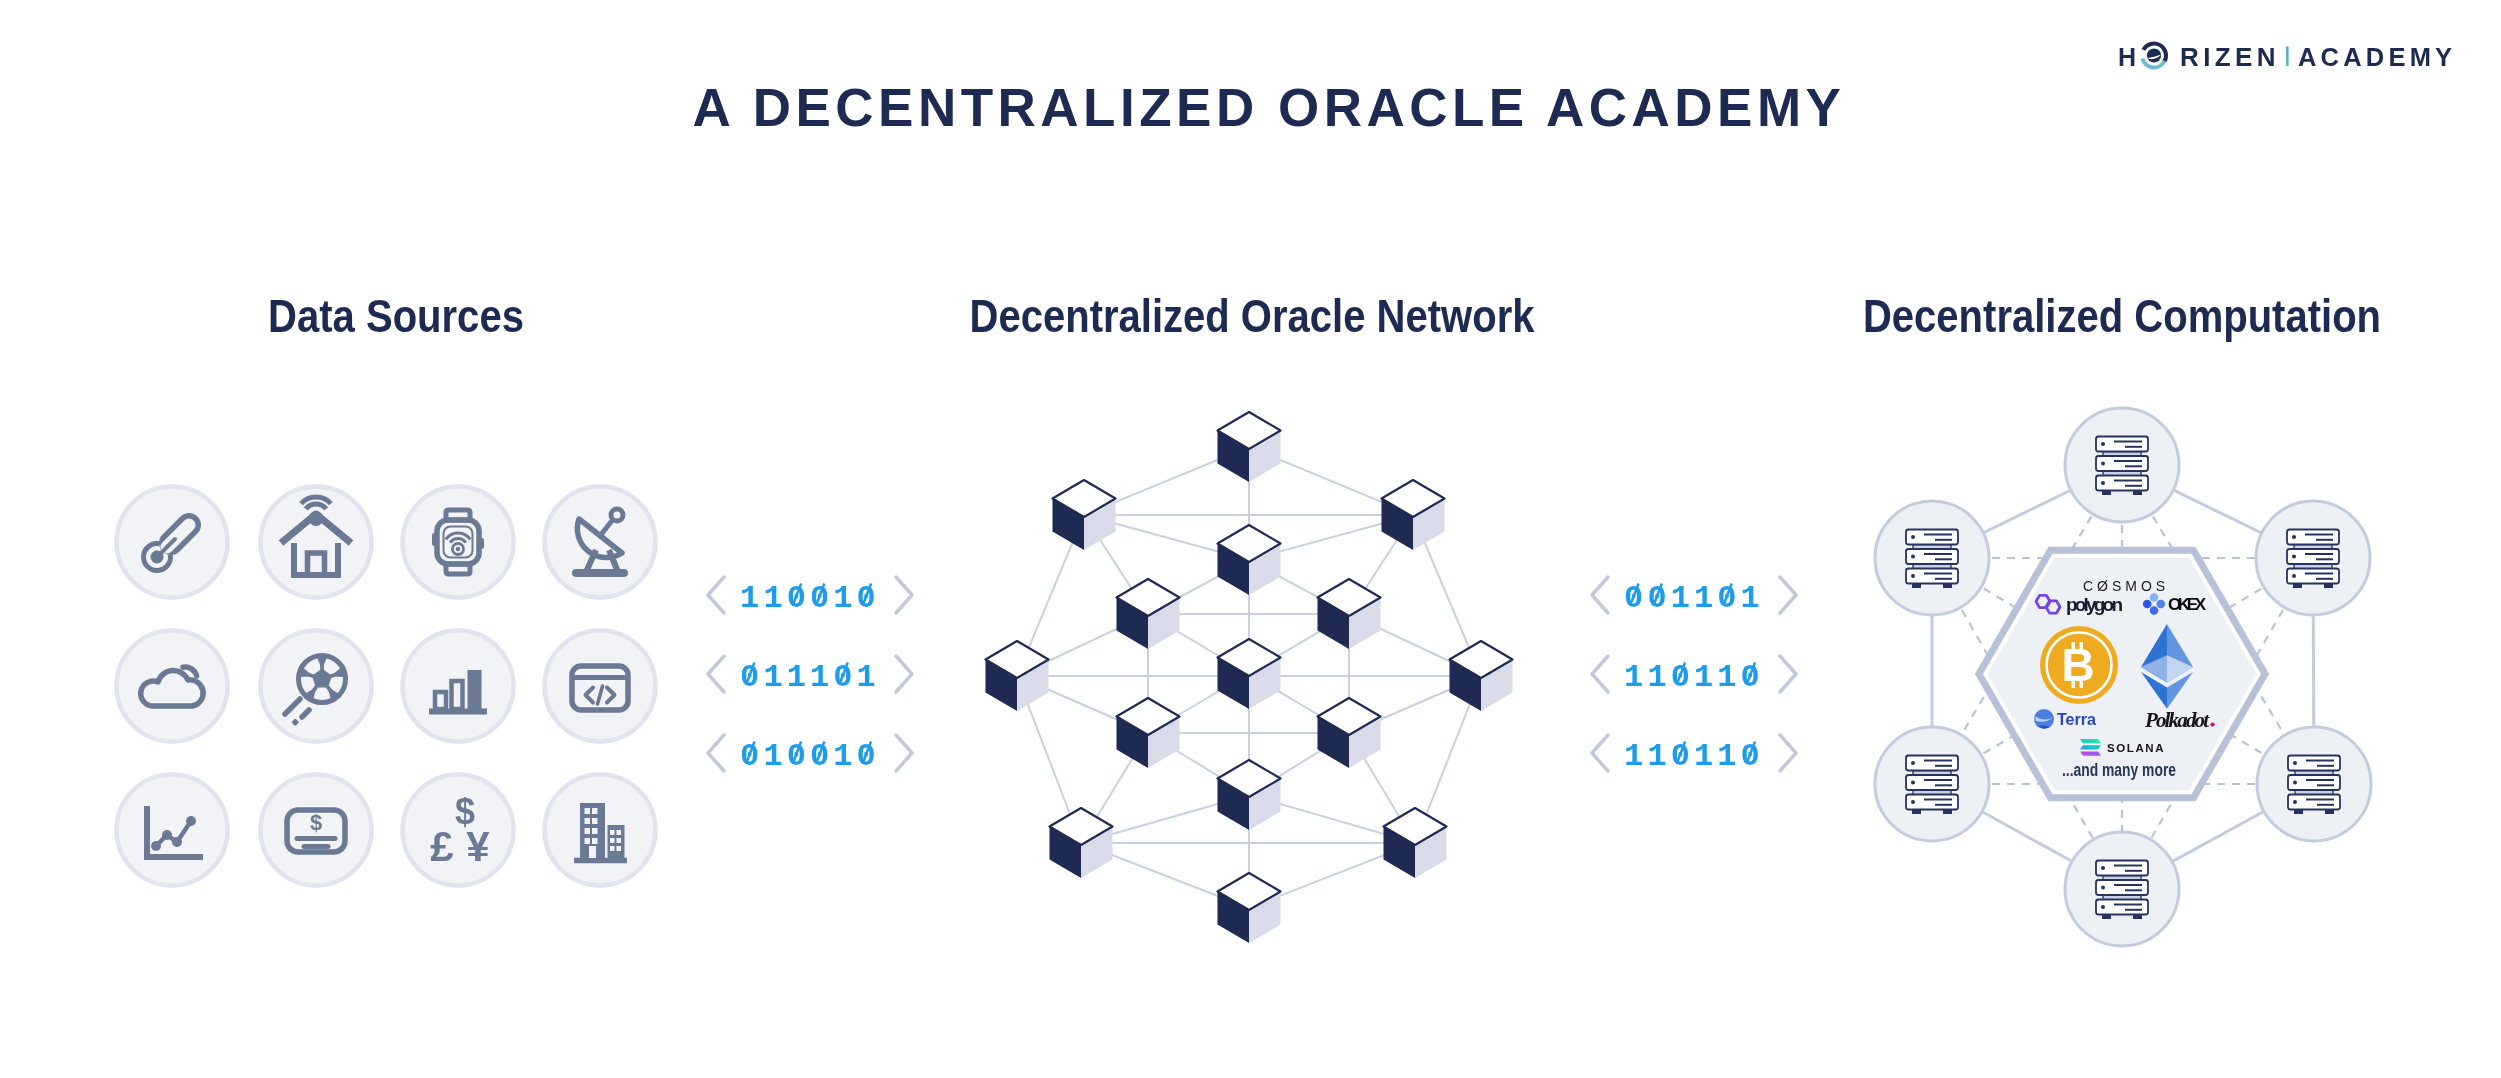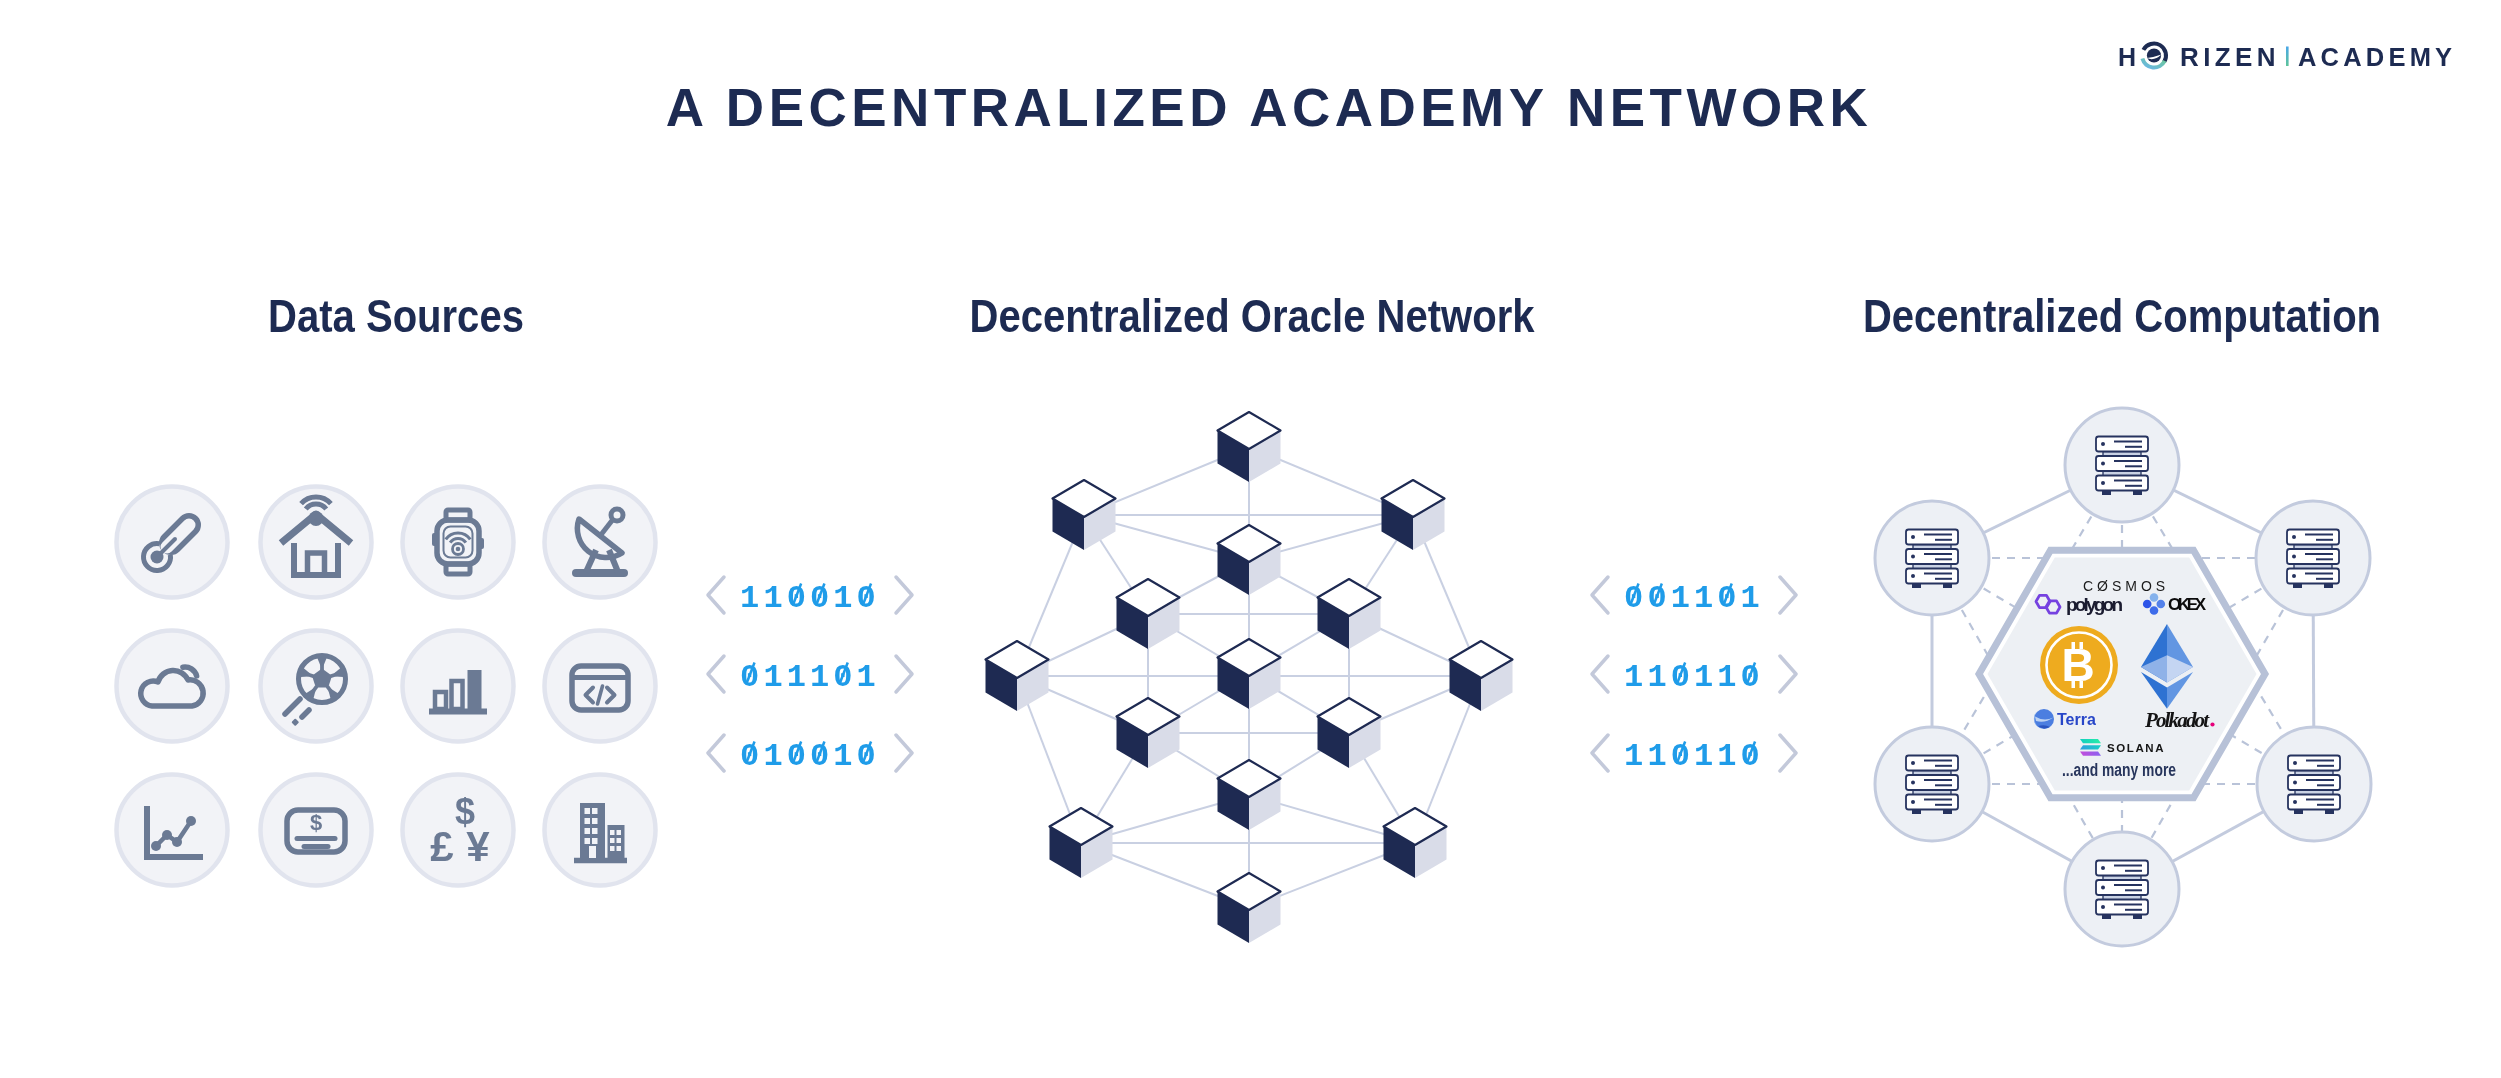--- a/index.html
+++ b/index.html
@@ -1,20 +1,20 @@
 <!DOCTYPE html>
 <html><head><meta charset="utf-8">
 <style>
 html,body{margin:0;padding:0;background:#ffffff;}
 body{width:2501px;height:1078px;position:relative;overflow:hidden;font-family:"Liberation Sans",sans-serif;}
 .h{position:absolute;transform:translateX(-50%);white-space:nowrap;color:#1d2b52;font-weight:bold;line-height:1;}
 .sq{transform:translateX(-50%) scaleX(0.87);}
 </style></head>
 <body>
-<div class="h" style="left:1269px;top:81px;font-size:53px;letter-spacing:4.5px;">A DECENTRALIZED ACADEMY NETWORK</div>
+<div class="h" style="left:1269px;top:81px;font-size:53px;letter-spacing:4.5px;">A DECENTRALIZED ORACLE ACADEMY</div>
 <div class="h sq" style="left:396px;top:293px;font-size:46px;">Data Sources</div>
 <div class="h sq" style="left:1252px;top:293px;font-size:46px;">Decentralized Oracle Network</div>
 <div class="h sq" style="left:2122px;top:293px;font-size:46px;">Decentralized Computation</div>
 <svg width="2501" height="1078" viewBox="0 0 2501 1078" style="position:absolute;left:0;top:0;">
 <g stroke="#c9d0e2" stroke-width="2">
       <line x1="1249" y1="447" x2="1084" y2="515"></line>
       <line x1="1249" y1="447" x2="1413" y2="515"></line>
       <line x1="1084" y1="515" x2="1413" y2="515"></line>
       <line x1="1084" y1="515" x2="1017" y2="676"></line>
       <line x1="1413" y1="515" x2="1481" y2="676"></line>

